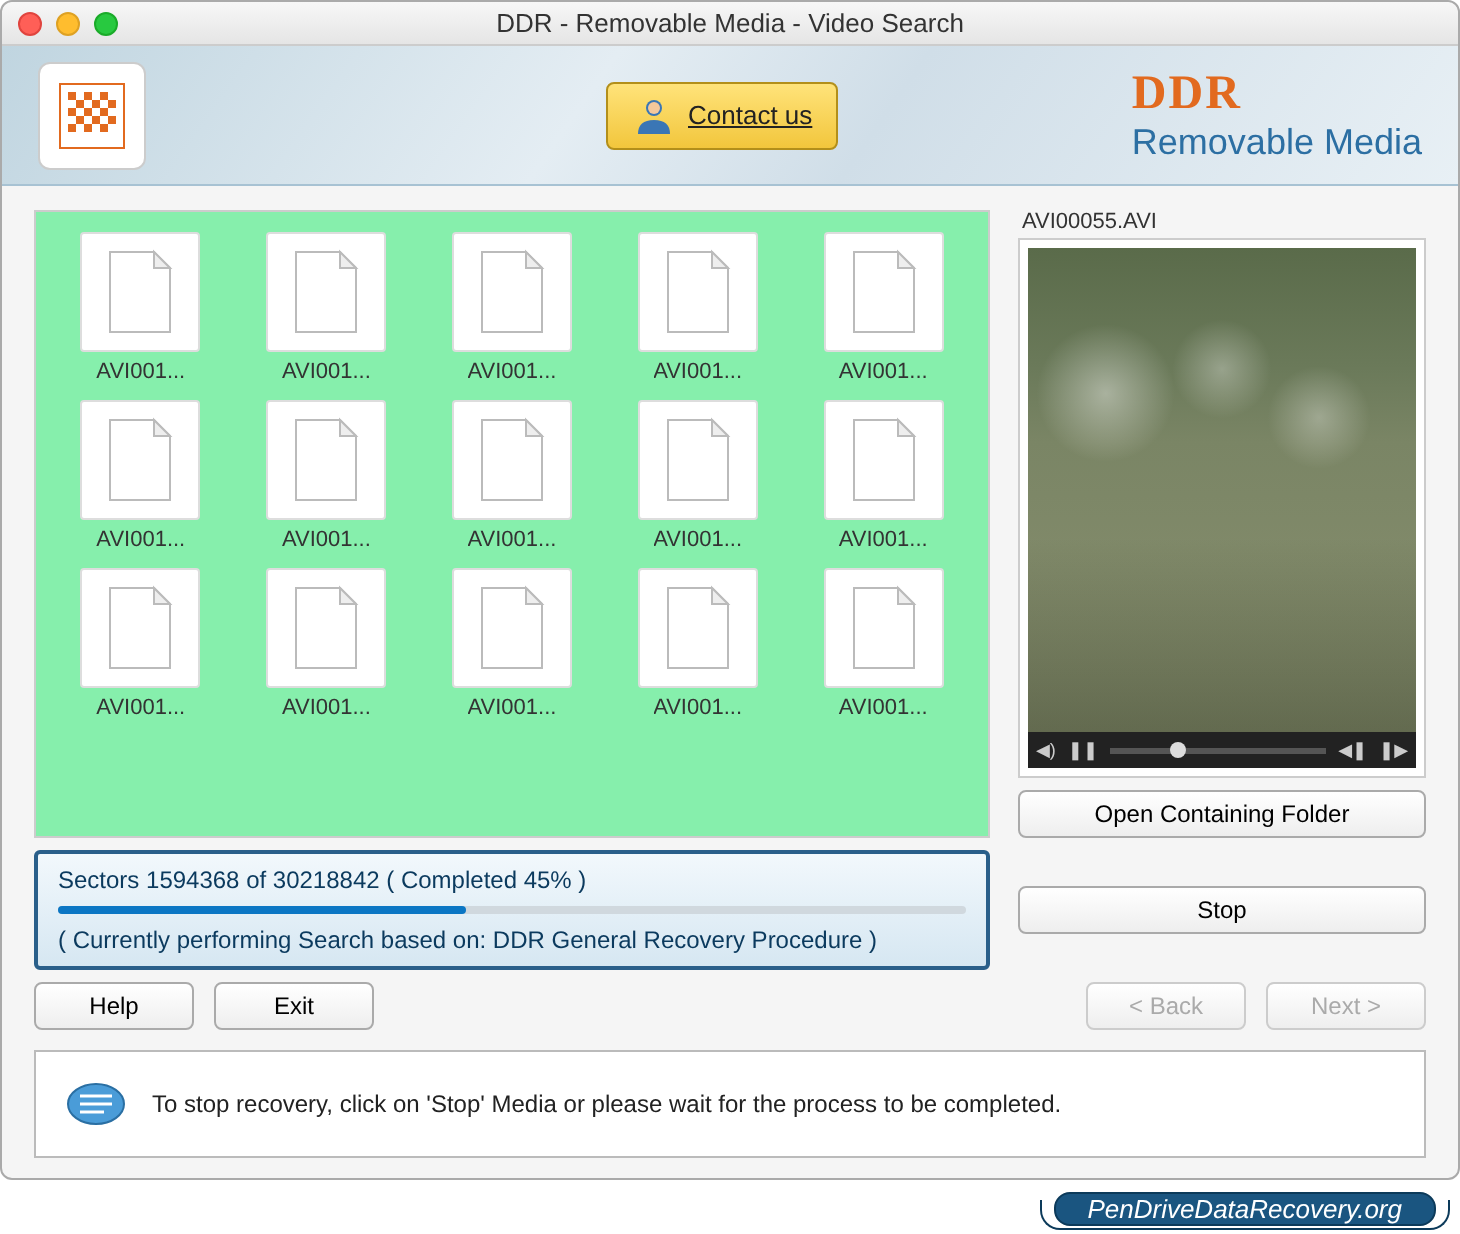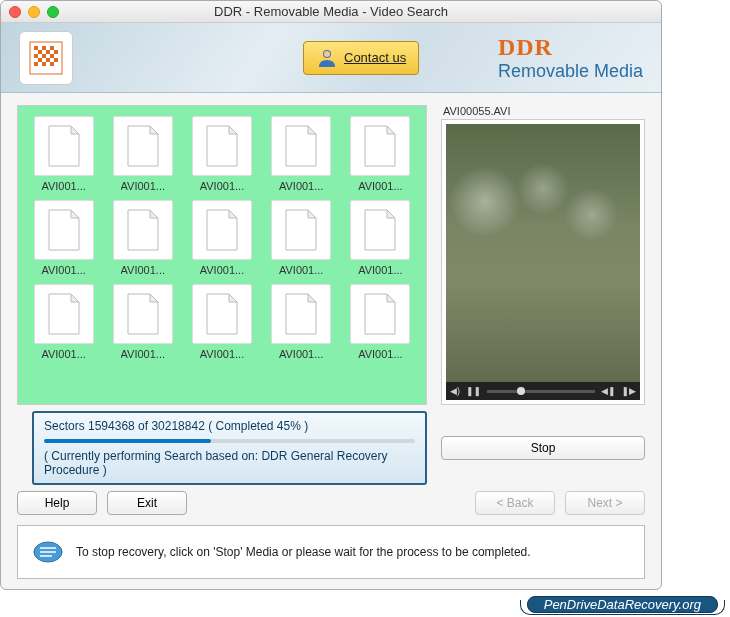--- a/index.html
+++ b/index.html
@@ -5,21 +5,21 @@
 * { box-sizing: border-box; margin: 0; padding: 0; }
 body {
   font-family: -apple-system, "Helvetica Neue", Arial, sans-serif;
   font-size: 12px;
   background: #fff;
   width: 730px;
   height: 617px;
   overflow: hidden;
 }
 .window {
-  width: 662px;
+  width: 730px;
   height: 590px;
   border: 1px solid #aaa;
   border-radius: 6px;
   background: #f5f5f5;
   display: flex;
   flex-direction: column;
 }
 .titlebar {
   height: 22px;
   background: linear-gradient(#f7f7f7, #e5e5e5);
@@ -151,21 +151,20 @@
   cursor: pointer;
   text-align: center;
 }
 .open-folder-btn { margin-top: 6px; }
 
 .status-row {
   display: flex;
   padding: 0 16px;
   gap: 14px;
   align-items: stretch;
-  margin-left: 15px;
 }
 .status-box {
   flex: 1;
   border: 2px solid #2a5f8a;
   background: linear-gradient(#f2f8fc, #d6e7f2);
   border-radius: 3px;
   padding: 6px 10px;
   color: #0b3a5e;
   font-size: 12px;
 }
@@ -423,20 +422,21 @@
         <div class="video-controls">
           <span class="vc-btn">◀)</span>
           <span class="vc-btn">❚❚</span>
           <div class="vc-track">
               <div class="vc-knob"></div>
             </div>
           <span class="vc-btn">◀❚</span>
           <span class="vc-btn">❚▶</span>
         </div>
       </div>
+      <button class="open-folder-btn">Open Containing Folder</button>
     </div>
   </div>
 
   <div class="status-row">
     <div class="status-box">
       <div>Sectors 1594368 of 30218842    ( Completed 45% )</div>
       <div class="progress-track">
         <div class="progress-fill" id="progress-fill" style="width: 45%;"></div>
       </div>
       <div>( Currently performing Search based on: DDR General Recovery Procedure )</div>

